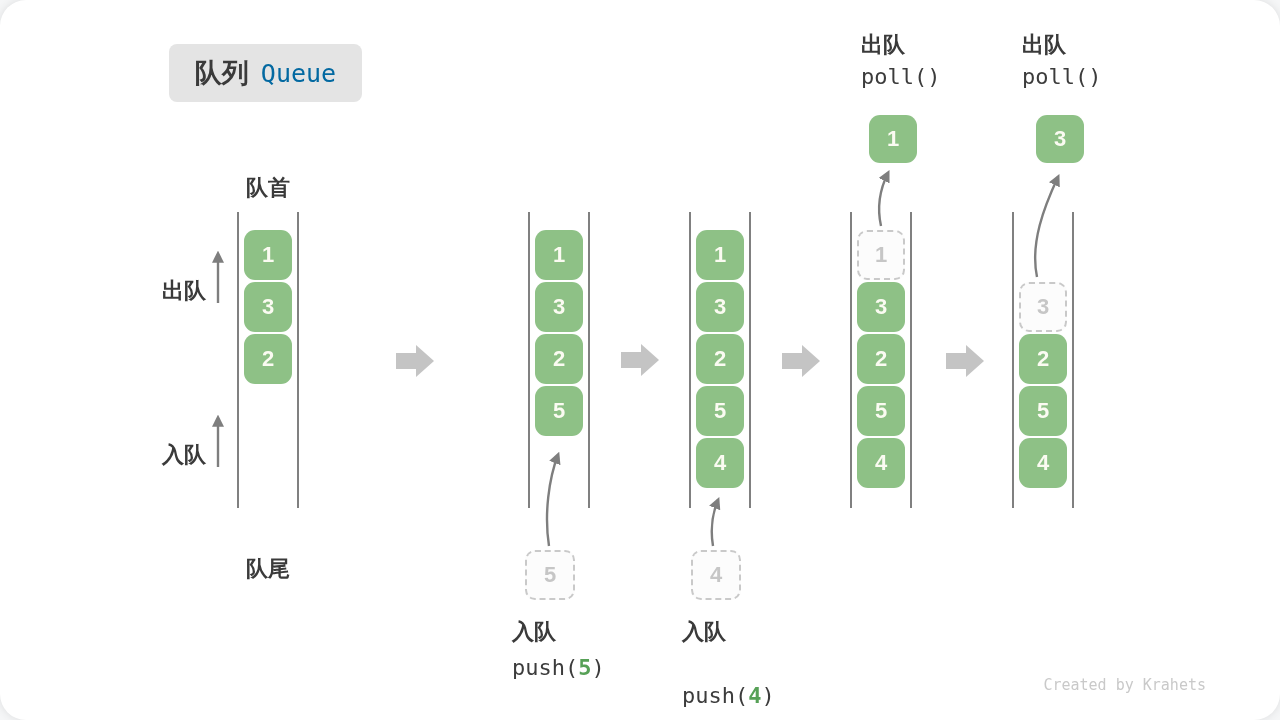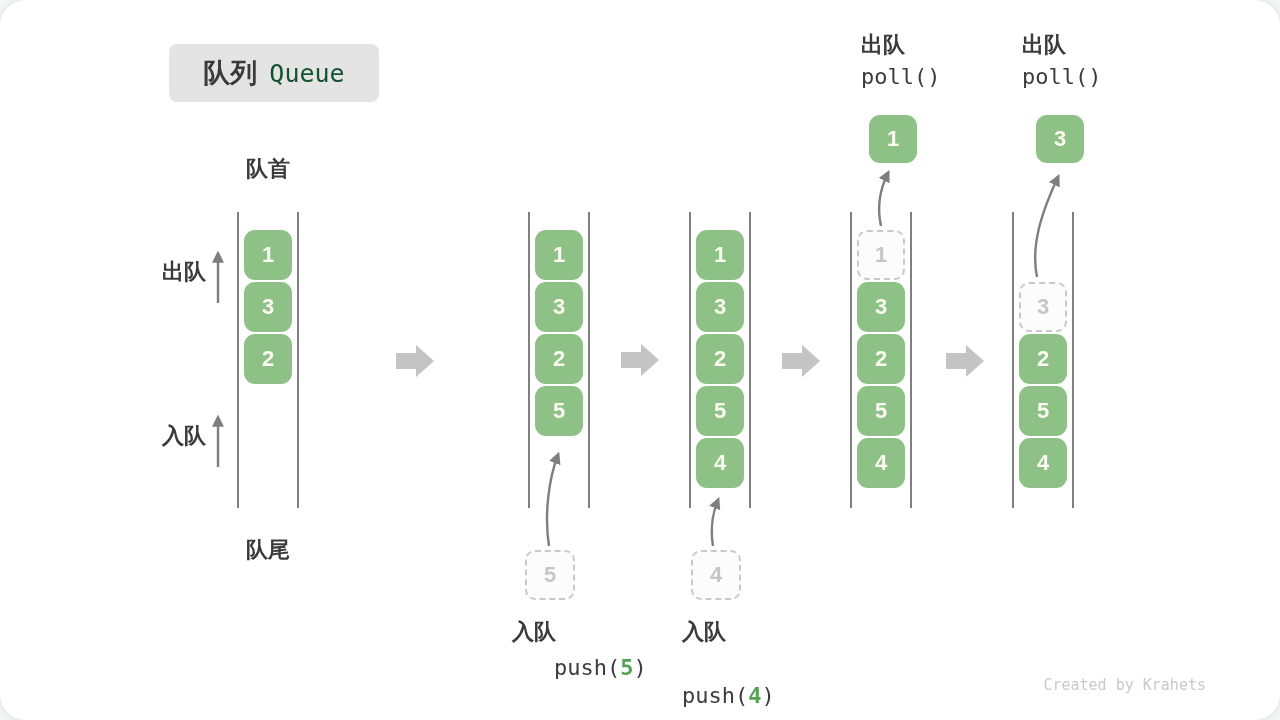--- a/index.html
+++ b/index.html
@@ -22,28 +22,28 @@
     font-family:"Liberation Sans","DejaVu Sans",sans-serif;
     overflow:hidden;
   }
   .overlay{position:absolute;left:0;top:0;width:1280px;height:720px;pointer-events:none;}
   .qline{stroke:var(--container-line);stroke-width:1.4;}
   .thin-arrow{stroke:var(--thin-arrow);stroke-width:2.4;fill:none;}
   .block-arrow{fill:var(--block-arrow);}
   #ah path{fill:var(--thin-arrow);}
 
   .badge{
-    position:absolute;left:169px;top:44px;width:210px;height:58px;
+    position:absolute;left:169px;top:44px;width:193px;height:58px;
     background:var(--badge-bg);border-radius:8px;
     display:flex;align-items:center;justify-content:center;gap:12px;
   }
   .badge-zh{font-size:27px;font-weight:bold;color:var(--label-text);}
-  .badge-en{font-family:"DejaVu Sans Mono","Liberation Mono",monospace;font-size:25px;color:#14532d;}
+  .badge-en{font-family:"DejaVu Sans Mono","Liberation Mono",monospace;font-size:25px;color:#0369a1;}
 
-  .lbl{position:absolute;color:var(--label-text);font-size:22px;font-weight:bold;line-height:1.2;}
+  .lbl{position:absolute;color:var(--label-text);font-size:22px;font-weight:bold;line-height:1.2;margin-top:19px;}
   .lbl.center{width:60px;text-align:center;}
   .lbl.right{width:58px;text-align:right;}
 
   .cell{
     position:absolute;width:48px;height:50px;border-radius:11px;
     display:flex;align-items:center;justify-content:center;
     font-size:22px;font-weight:bold;box-sizing:border-box;
   }
   .cell.solid{background:var(--box-green);color:var(--box-text);}
   .cell.dashed{
@@ -143,21 +143,21 @@
   <div class="op-label zh" style="left:861px;top:32px;">出队</div>
   <div class="op-label code" style="left:861px;top:64px;">poll()</div>
   <div class="cell solid standalone" style="left:869px;top:115px;height:48px;width:48px;">1</div>
 
   <div class="op-label zh" style="left:1022px;top:32px;">出队</div>
   <div class="op-label code" style="left:1022px;top:64px;">poll()</div>
   <div class="cell solid standalone" style="left:1036px;top:115px;height:48px;width:48px;">3</div>
 
   <div class="cell dashed standalone" style="left:525px;top:550px;">5</div>
   <div class="op-label zh" style="left:512px;top:619px;">入队</div>
-  <div class="op-label code" style="left:512px;top:655px;margin-left:42px;">
+  <div class="op-label code" style="left:512px;top:655px;">
     <span>push(</span><span class="arg">5</span><span>)</span>
   </div>
 
   <div class="cell dashed standalone" style="left:691px;top:550px;">4</div>
   <div class="op-label zh" style="left:682px;top:619px;">入队</div>
   <div class="op-label code" style="left:682px;top:683px;">
     <span>push(</span><span class="arg">4</span><span>)</span>
   </div>
 
   <div class="watermark">Created by Krahets</div>

